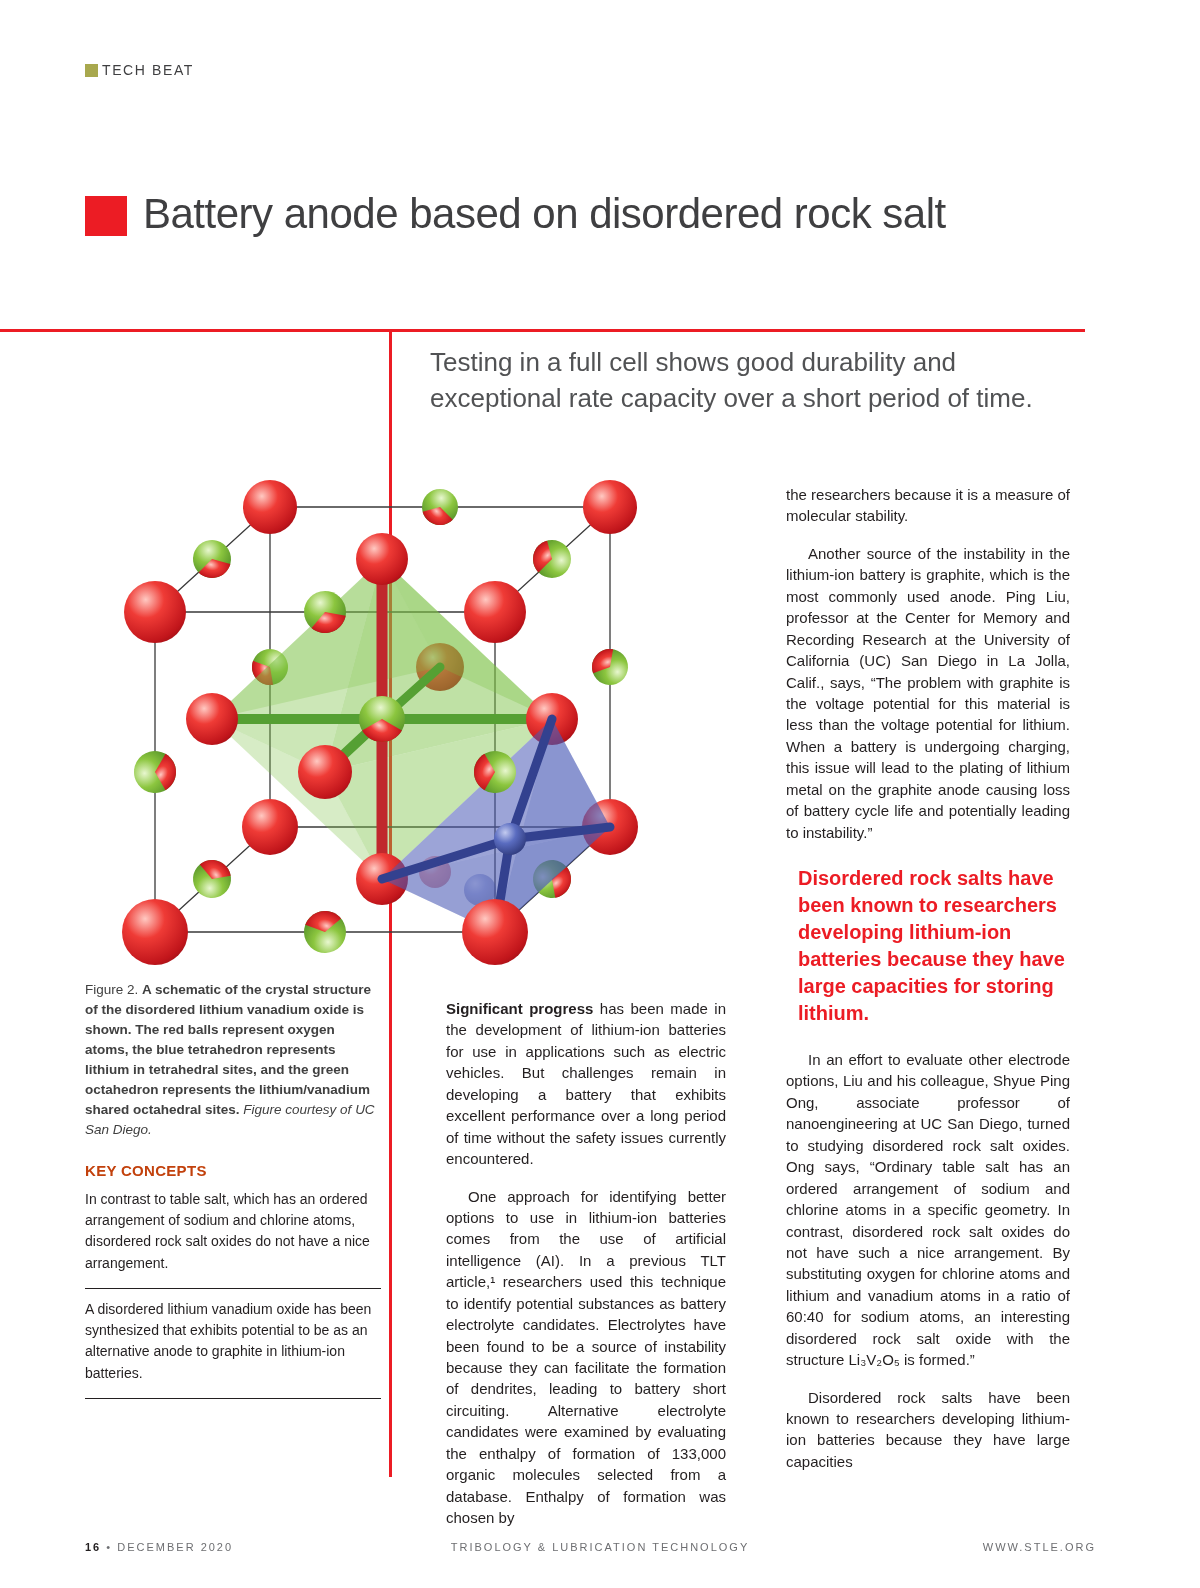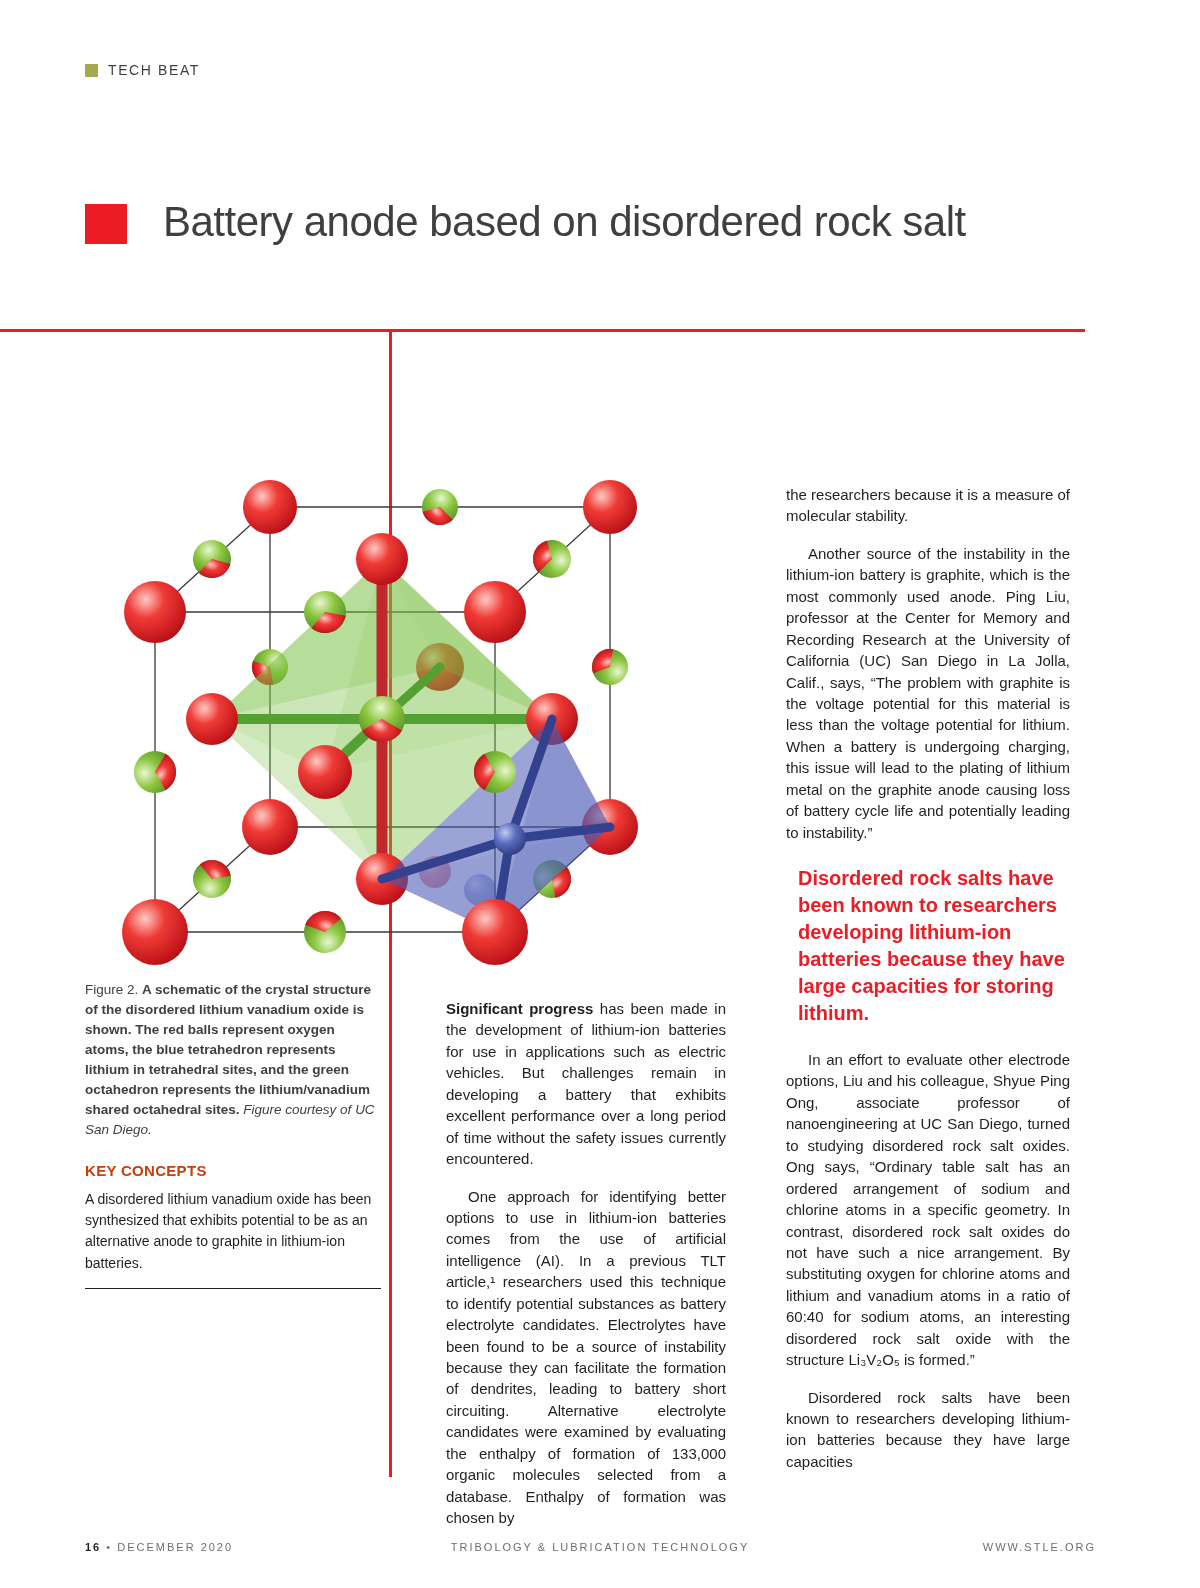--- a/index.html
+++ b/index.html
@@ -7,26 +7,26 @@
     position: relative;
     width: 1200px;
     height: 1588px;
     background: #ffffff;
     font-family: "Liberation Sans", sans-serif;
     color: #231f20;
     overflow: hidden;
   }
 
   
-  .tech-beat { position: absolute; left: 85px; top: 62px; display: flex; align-items: center; gap: 10px; }
+  .tech-beat { position: absolute; left: 85px; top: 62px; display: flex; align-items: center; gap: 4px; }
   .tech-beat .sq { width: 13px; height: 13px; background: #a8a84e; }
   .tech-beat .label { font-size: 14px; letter-spacing: 1.6px; color: #3f3f41; }
 
   
-  .headline { position: absolute; left: 85px; top: 198px; display: flex; align-items: flex-start; gap: 36px; }
+  .headline { position: absolute; left: 85px; top: 190px; display: flex; align-items: flex-start; gap: 16px; }
   .headline .sq { width: 42px; height: 40px; background: #ec1c24; margin-top: 6px; flex: 0 0 auto; }
   .headline h1 { margin: 0; font-size: 42px; font-weight: 400; color: #3f3f41; letter-spacing: -0.5px; white-space: nowrap; }
 
   
   .hrule { position: absolute; left: 0; top: 329px; width: 1085px; height: 3px; background: #ec1c24; }
   .vrule { position: absolute; left: 389px; top: 329px; width: 3px; height: 1148px; background: #ec1c24; }
 
   
   .subtitle { position: absolute; left: 430px; top: 344px; width: 658px; font-size: 26px; line-height: 1.40; color: #515254; }
 
@@ -77,20 +77,21 @@
   </div>
 
   <div class="headline">
     <span class="sq"></span>
     <h1>Battery anode based on disordered rock salt</h1>
   </div>
 
   <div class="hrule"></div>
   <div class="vrule"></div>
 
+  <div class="subtitle">Testing in a full cell shows good durability and exceptional rate capacity over a short period of time.</div>
 
   <div class="figure-wrap">
     <svg viewBox="0 0 575 515" width="575" height="515">
       <defs>
         <radialGradient id="gRed" cx="0.35" cy="0.3" r="0.85">
           <stop offset="0" stop-color="#ffc9c2"></stop>
           <stop offset="0.35" stop-color="#ef3b36"></stop>
           <stop offset="0.8" stop-color="#c1151b"></stop>
           <stop offset="1" stop-color="#8c0d12"></stop>
         </radialGradient>
@@ -184,20 +185,21 @@
         <circle cx="240" cy="320" r="27" fill="url(#gRed)"></circle>
       </g>
     </svg>
   </div>
 
   <div class="left-col">
     <div class="caption">
       <span>Figure 2. </span><span class="cap-bold">A schematic of the crystal structure of the disordered lithium vanadium oxide is shown. The red balls represent oxygen atoms, the blue tetrahedron represents lithium in tetrahedral sites, and the green octahedron represents the lithium/vanadium shared octahedral sites. </span><span class="cap-italic">Figure courtesy of UC San Diego.</span>
     </div>
     <div class="kc-heading">KEY CONCEPTS</div>
+    <div class="kc-item">In contrast to table salt, which has an ordered arrangement of sodium and chlorine atoms, disordered rock salt oxides do not have a nice arrangement.</div>
     <div class="kc-item">A disordered lithium vanadium oxide has been synthesized that exhibits potential to be as an alternative anode to graphite in lithium-ion batteries.</div>
   </div>
 
   <div class="col col-middle">
     <p><span class="bold">Significant progress</span><span> has been made in the development of lithium-ion batteries for use in applications such as electric vehicles. But challenges remain in developing a battery that exhibits excellent performance over a long period of time without the safety issues currently encountered.</span></p>
     <p class="indent">One approach for identifying better options to use in lithium-ion batteries comes from the use of artificial intelligence (AI). In a previous TLT article,¹ researchers used this technique to identify potential substances as battery electrolyte candidates. Electrolytes have been found to be a source of instability because they can facilitate the formation of dendrites, leading to battery short circuiting. Alternative electrolyte candidates were examined by evaluating the enthalpy of formation of 133,000 organic molecules selected from a database. Enthalpy of formation was chosen by</p>
   </div>
 
   <div class="col col-right">
     <p>the researchers because it is a measure of molecular stability.</p>

